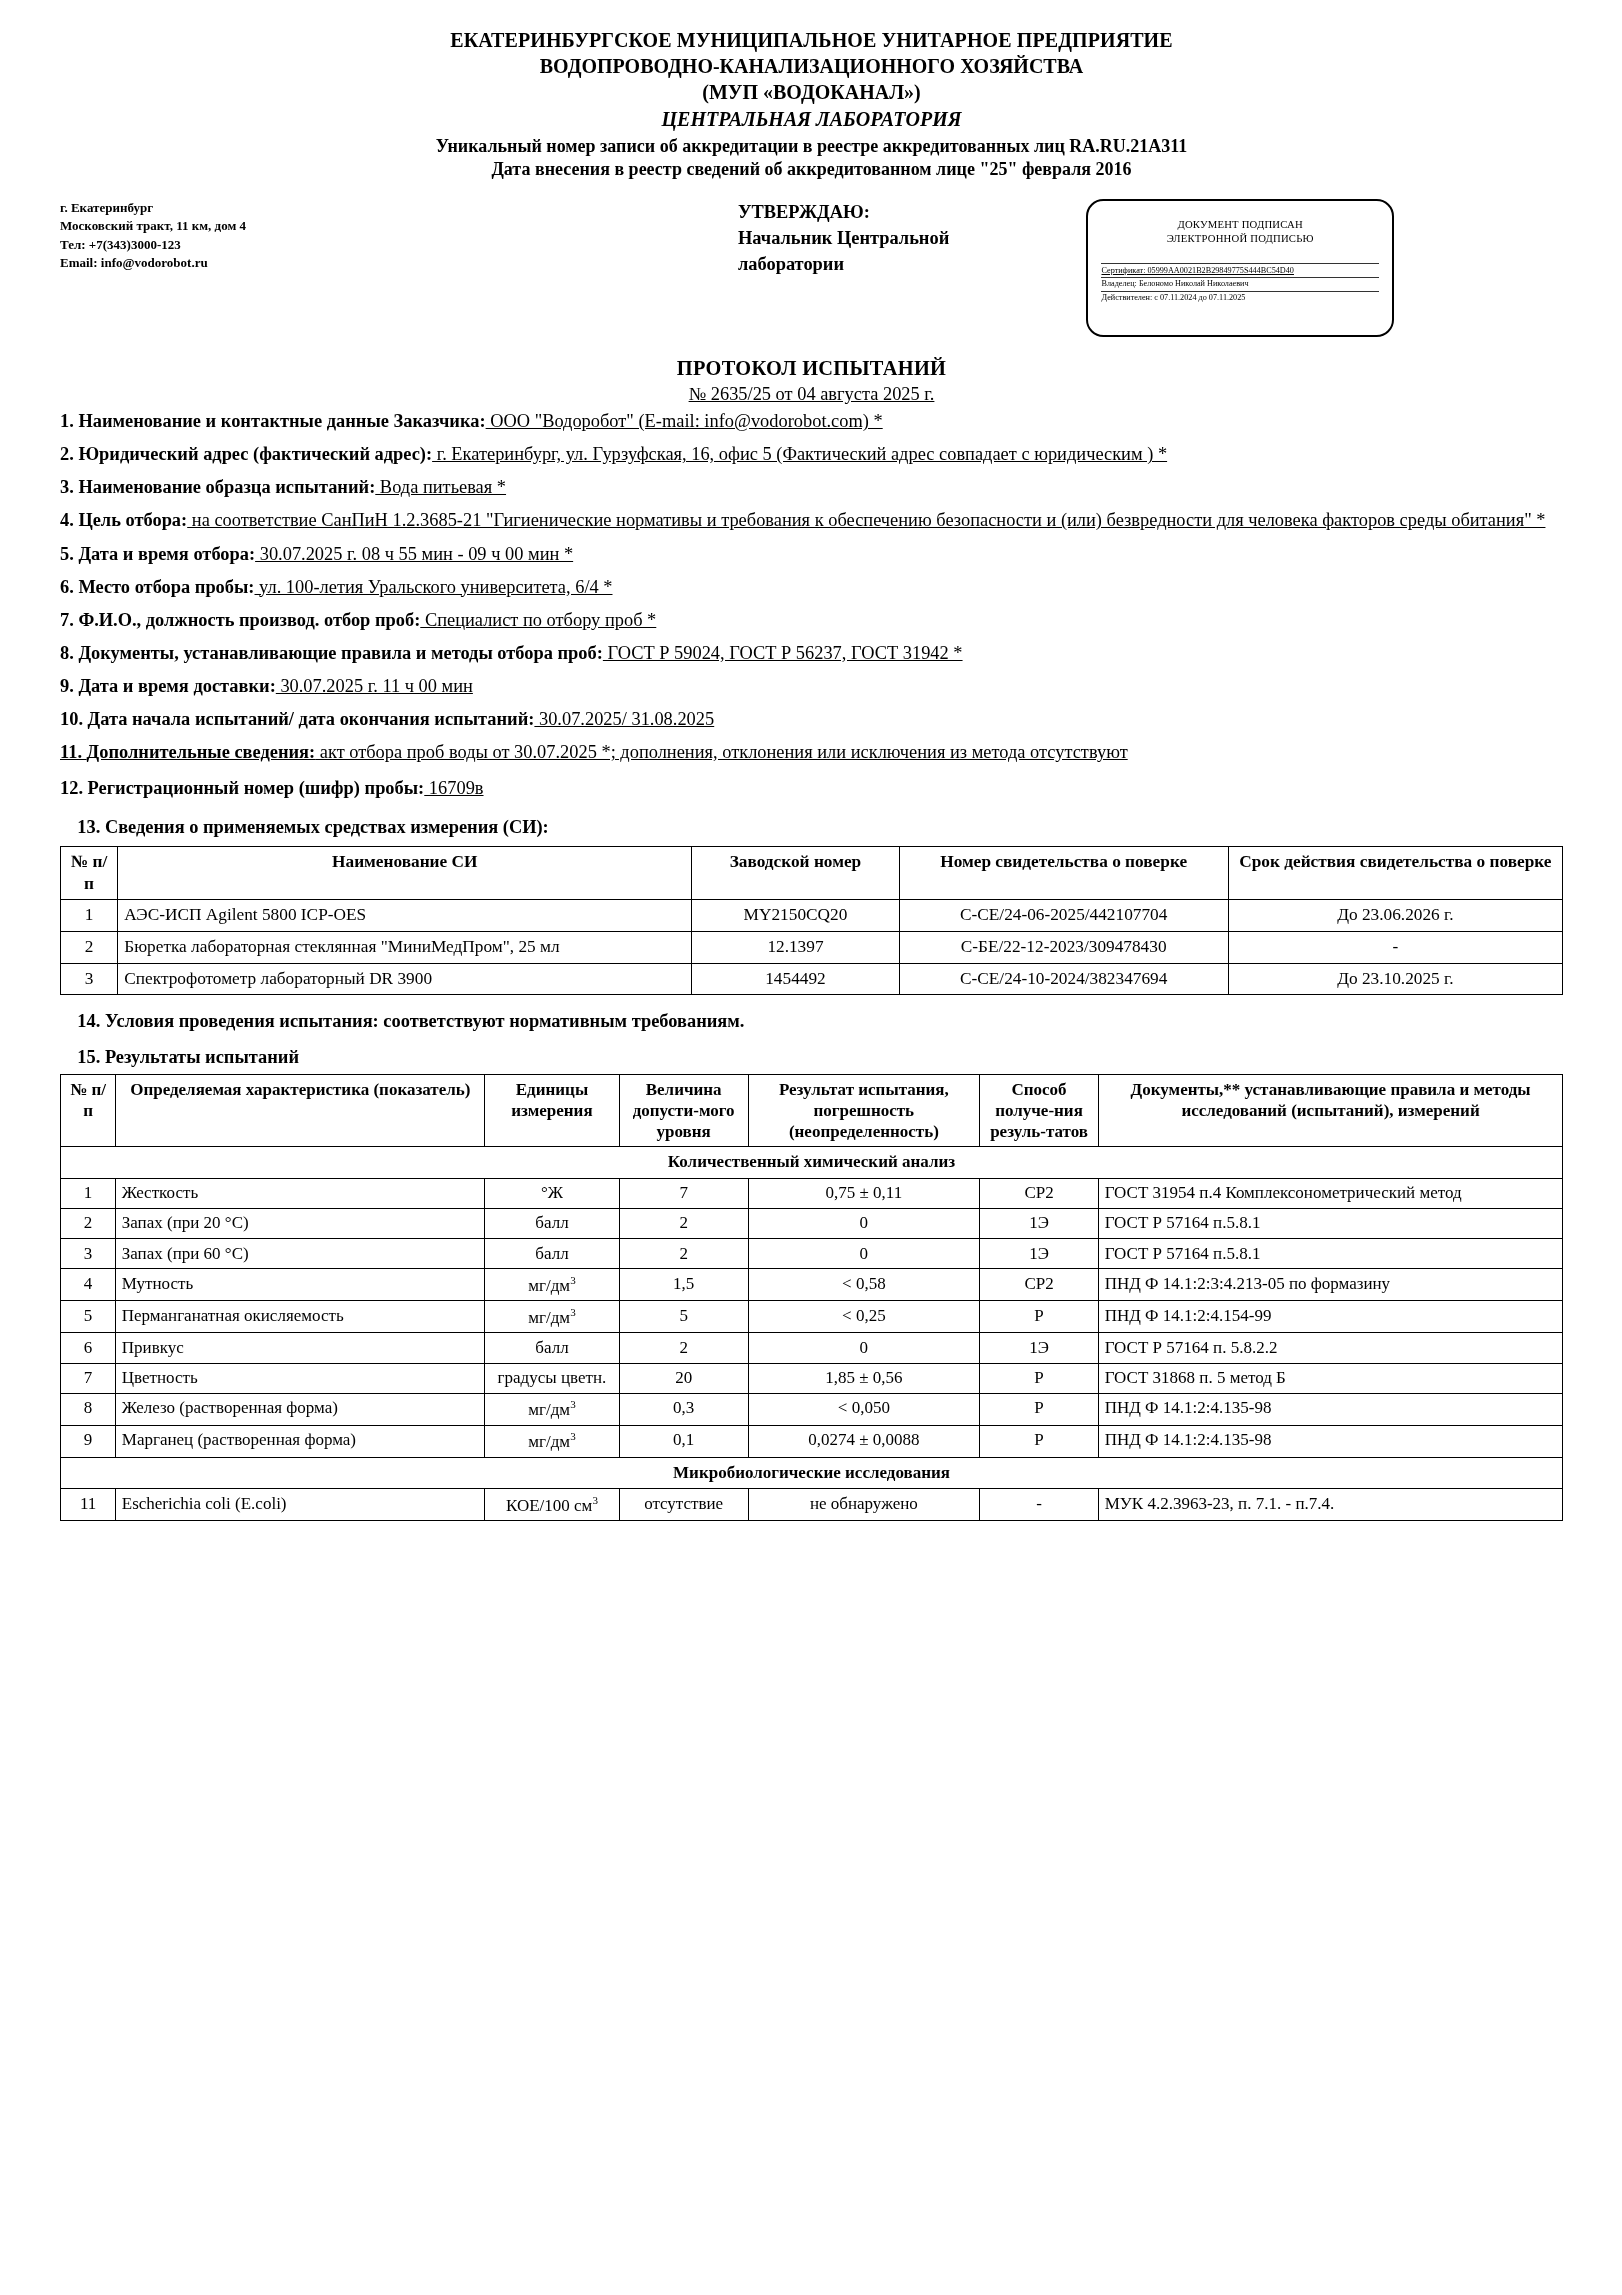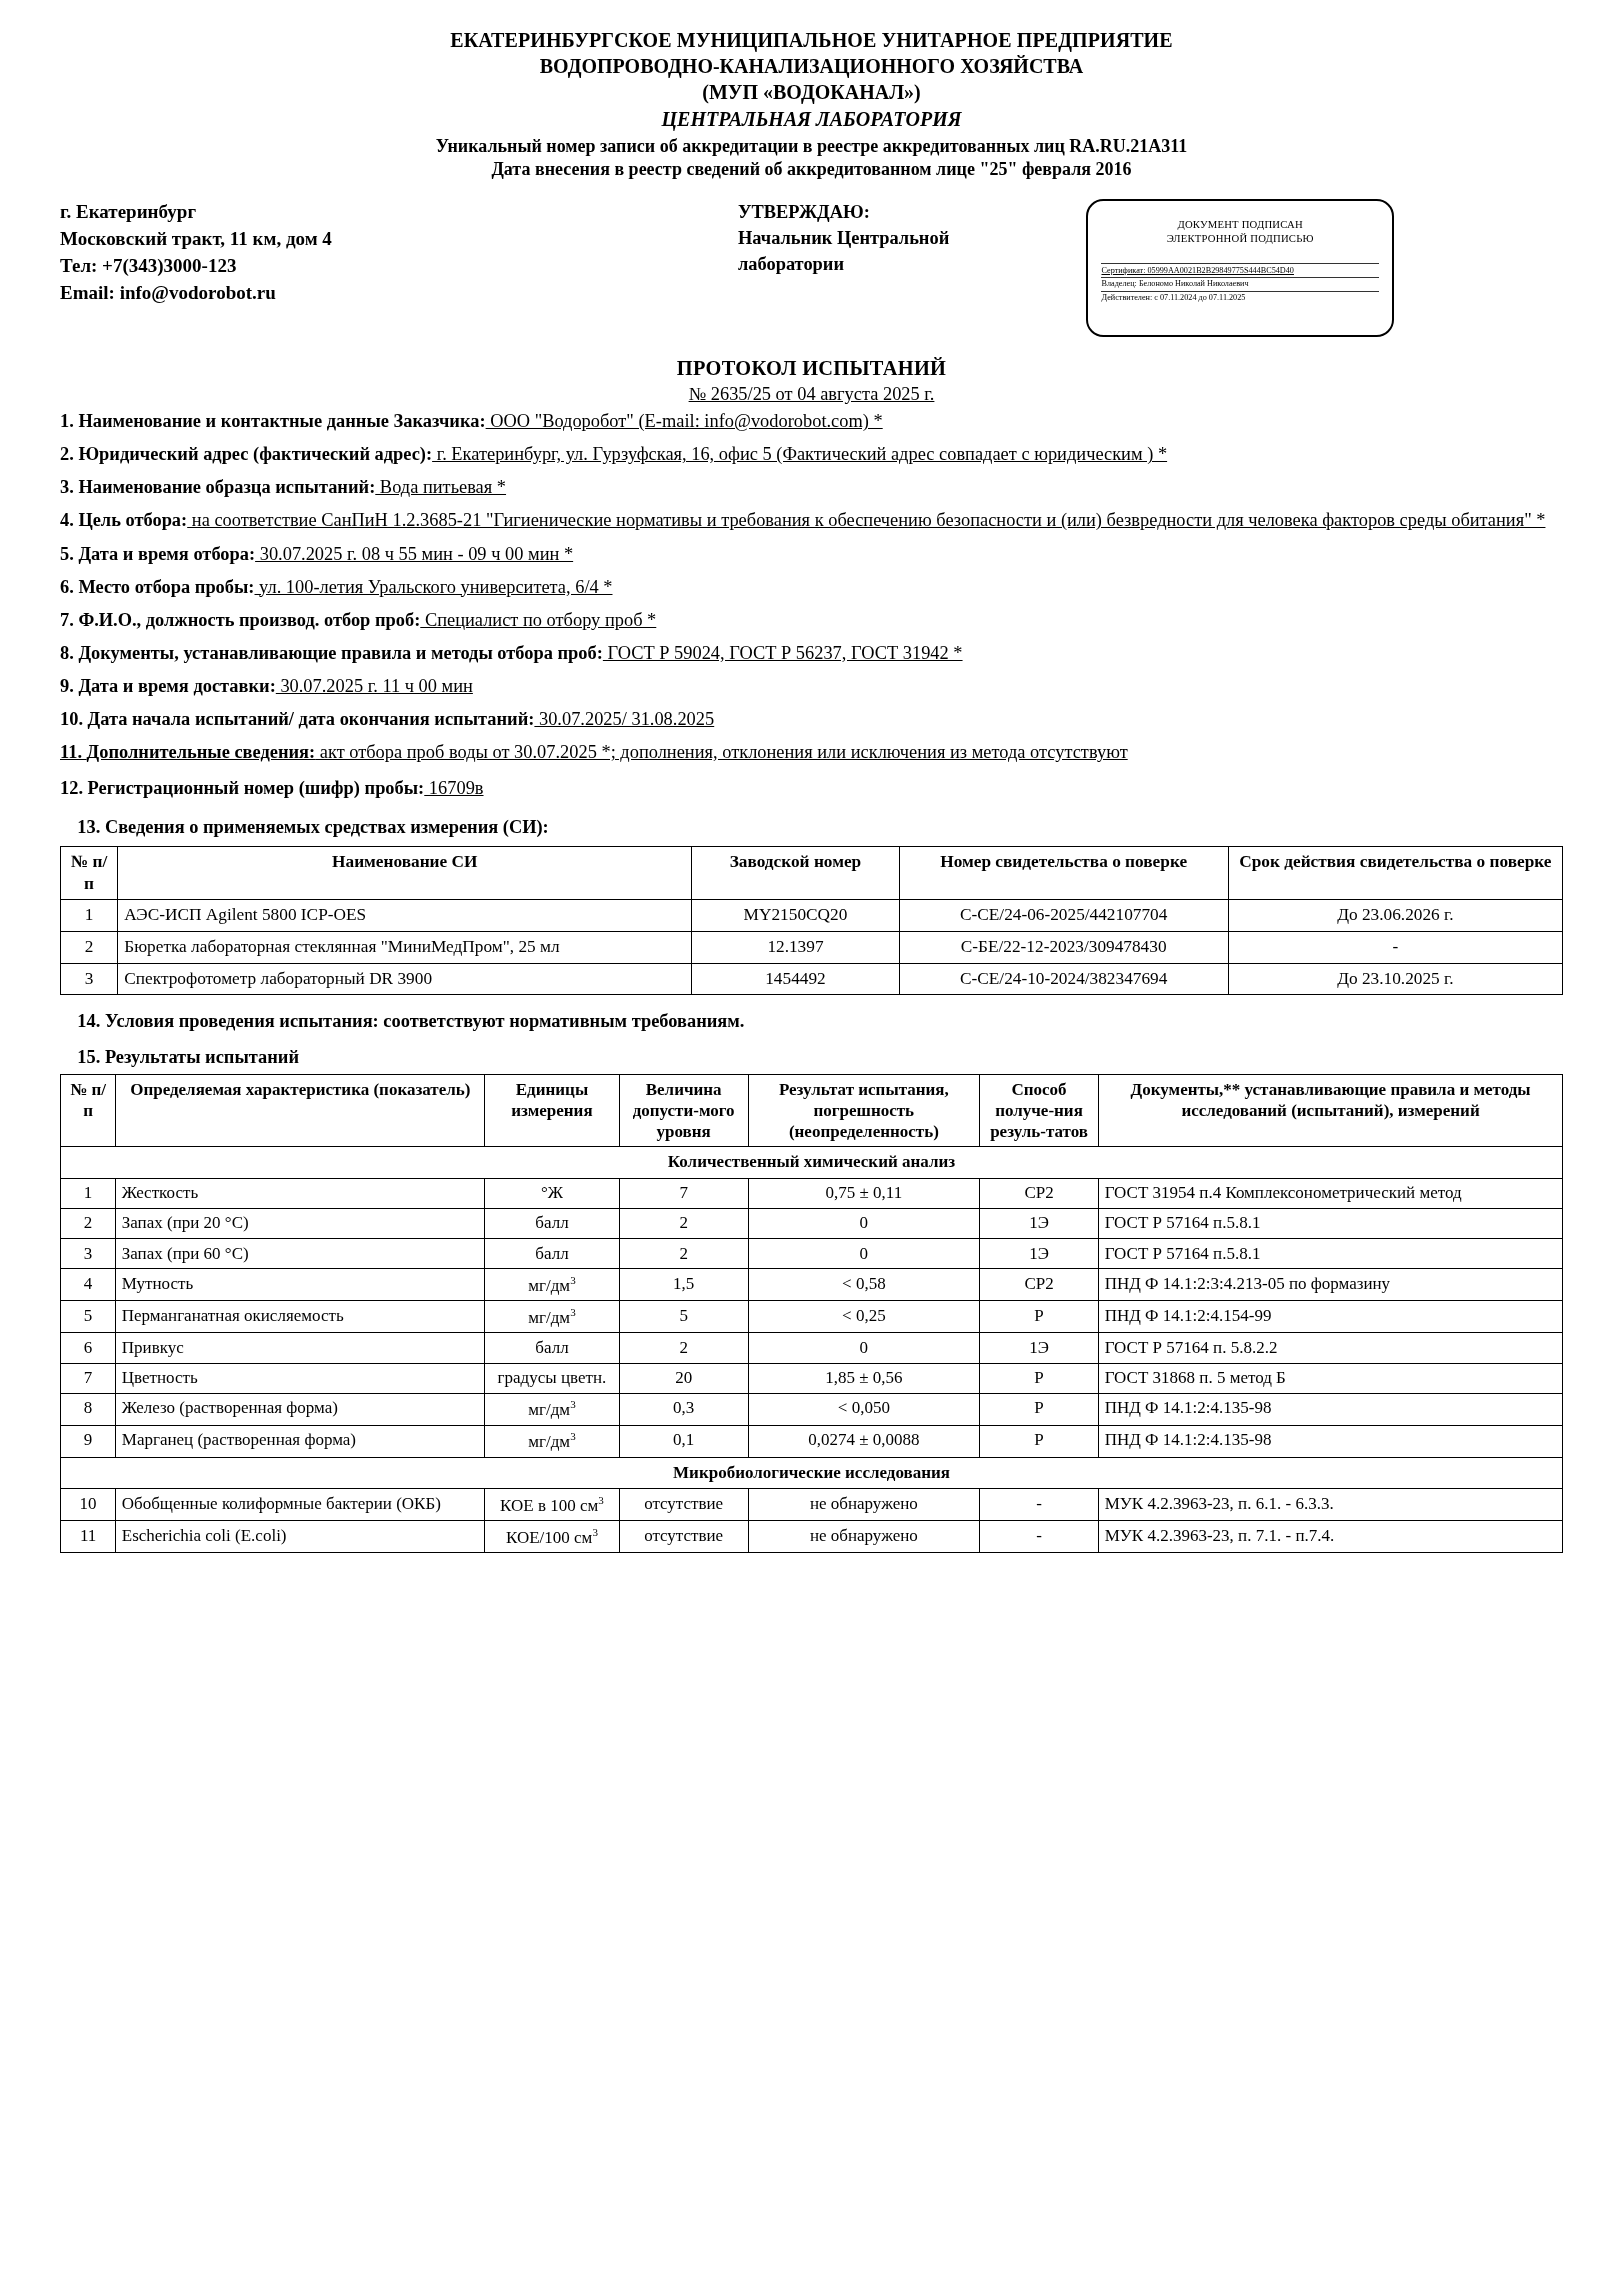--- a/index.html
+++ b/index.html
@@ -16,21 +16,21 @@
   }
   .hdr { text-align:center; font-weight:bold; line-height:1.30; }
   .hdr .l1 { font-size:20px; letter-spacing:0.1px; }
   .hdr .l2 { font-size:20px; }
   .hdr .l3 { font-size:20px; }
   .hdr .l4 { font-size:20px; font-style:italic; margin-top:1px; }
   .hdr .l5 { font-size:18px; margin-top:3.1px; }
   .hdr .l6 { font-size:18px; }
 
   .infoblock { display:flex; margin-top:17.3px; align-items:flex-start; }
-  .left-info { font-weight:bold; font-size:19px; line-height:1.42; width:678px; }
+  .left-info { font-weight:bold; font-size:13px; line-height:1.42; width:678px; }
   .mid-info { font-weight:bold; font-size:18.4px; line-height:1.42; width:337px; }
   .sign-box {
     margin-left:11.2px;
     width:308px; height:138px;
     border:2px solid #000; border-radius:17.3px;
     box-sizing:border-box;
     padding:16.3px 13.3px 0 13.3px;
     font-size:9.7px;
     line-height:1.35;
   }
@@ -256,29 +256,20 @@
         <td class="c">0,0274 ± 0,0088</td>
         <td class="c">Р</td>
         <td>ПНД Ф 14.1:2:4.135-98</td>
       </tr>
 
       <tr class="group">
           <td colspan="7">Микробиологические исследования</td>
         </tr>
 
       <tr>
-        <td class="c">10</td>
-        <td>Обобщенные колиформные бактерии (ОКБ)</td>
-        <td class="c">КОЕ в 100 см<sup>3</sup></td>
-        <td class="c">отсутствие</td>
-        <td class="c">не обнаружено</td>
-        <td class="c">-</td>
-        <td>МУК 4.2.3963-23, п. 6.1. - 6.3.3.</td>
-      </tr>
-      <tr>
         <td class="c">11</td>
         <td>Escherichia coli (E.coli)</td>
         <td class="c">КОЕ/100 см<sup>3</sup></td>
         <td class="c">отсутствие</td>
         <td class="c">не обнаружено</td>
         <td class="c">-</td>
         <td>МУК 4.2.3963-23, п. 7.1. - п.7.4.</td>
       </tr>
     </tbody>
   </table>

